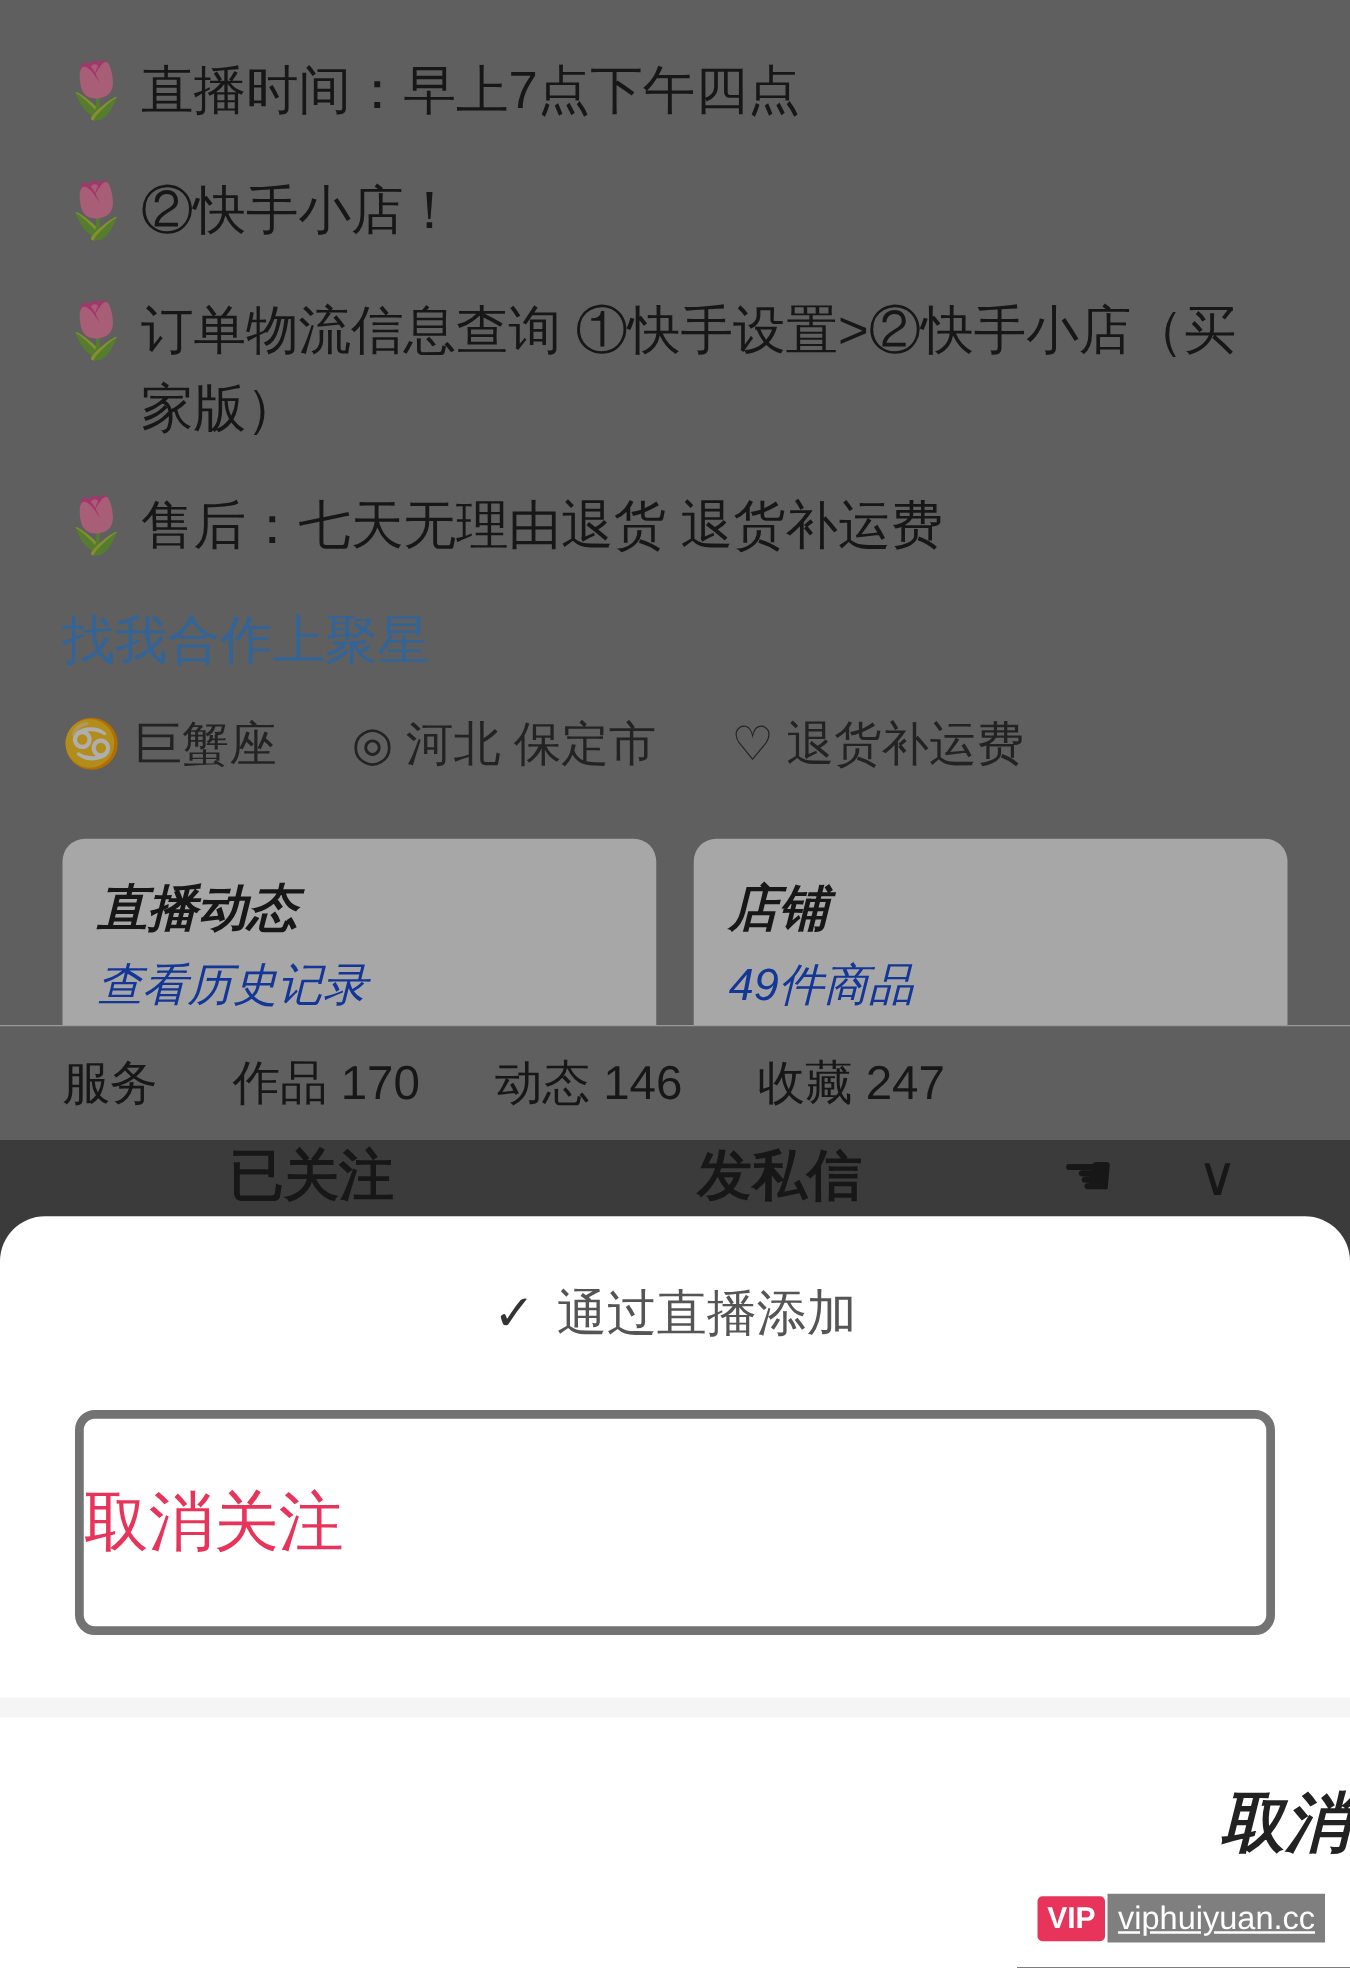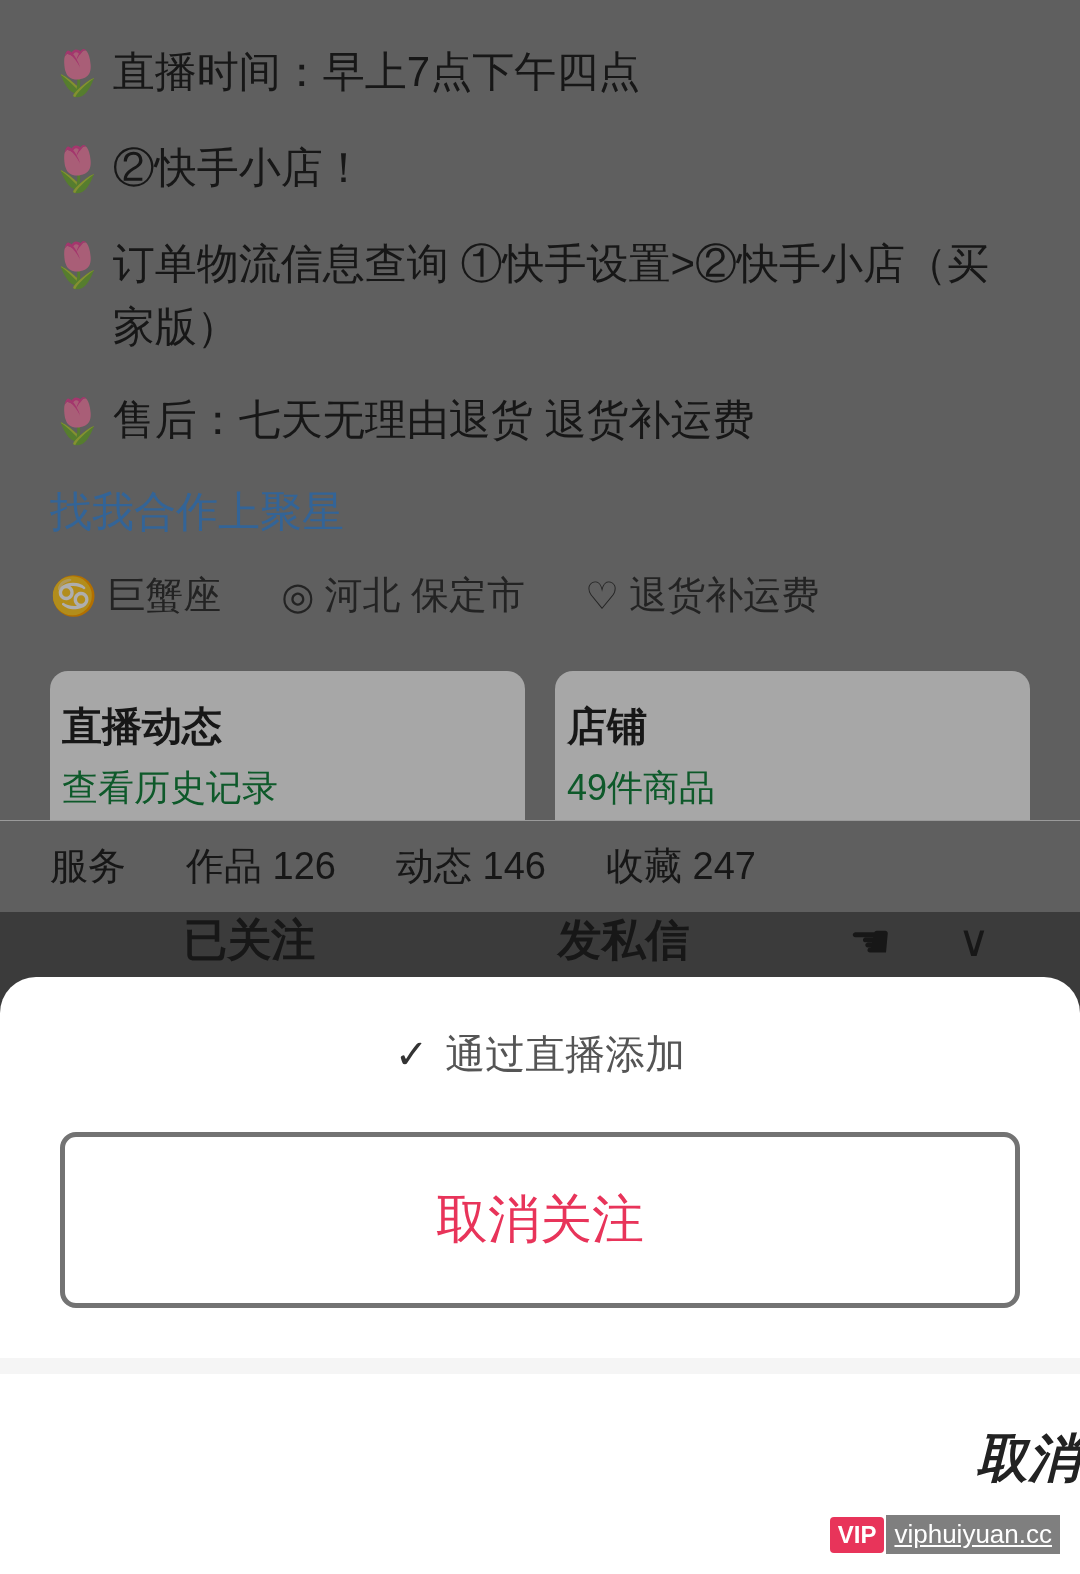--- a/index.html
+++ b/index.html
@@ -69,33 +69,34 @@
     .cards-row {
       display: flex;
       gap: 30px;
       margin-bottom: 50px;
     }
 
     .card {
       flex: 1;
       background: #f0f0f0;
       border-radius: 18px;
-      padding: 28px 12px;
+      padding: 28px 28px;
+      font-style: italic;
     }
 
     .card-title {
       font-size: 40px;
       font-weight: 600;
       color: #222;
       margin-bottom: 10px;
     }
 
     .card-sub {
       font-size: 36px;
-      color: #15803d;
+      color: #1d4ed8;
     }
 
     
     .action-row {
       display: flex;
       align-items: center;
       justify-content: center;
       gap: 16px;
       margin-bottom: 40px;
       padding: 0 20px;
@@ -175,24 +176,24 @@
       color: #555;
     }
 
     .sheet-check-line .check-mark {
       color: #333;
       margin-right: 6px;
     }
 
     .sheet-main-btn {
       margin: 20px 60px 0;
-      border: 5px solid #737373;
+      border: 7px solid #737373;
       border-radius: 16px;
       padding: 48px 0;
-      text-align: center;
+      text-align: left;
       cursor: pointer;
     }
 
     .sheet-main-btn-text {
       font-size: 52px;
       font-weight: 500;
       color: #e8345a;
     }
 
     .sheet-divider {
@@ -309,21 +310,21 @@
     <div class="action-chevron">∨</div>
   </div>
 </div>
 
 <div class="tab-bar" style="position:absolute;top:820px;left:0;width:100%;">
   <div class="tab-item active">
     <span>服务</span>
   </div>
   <div class="tab-item">
     <span>作品</span>
-    <span class="count"> <span>126</span></span>
+    <span class="count"> <span>170</span></span>
   </div>
   <div class="tab-item">
     <span>动态</span>
     <span class="count"> <span>146</span></span>
   </div>
   <div class="tab-item">
     <span>收藏</span>
     <span class="count"> <span>247</span></span>
   </div>
 </div>

